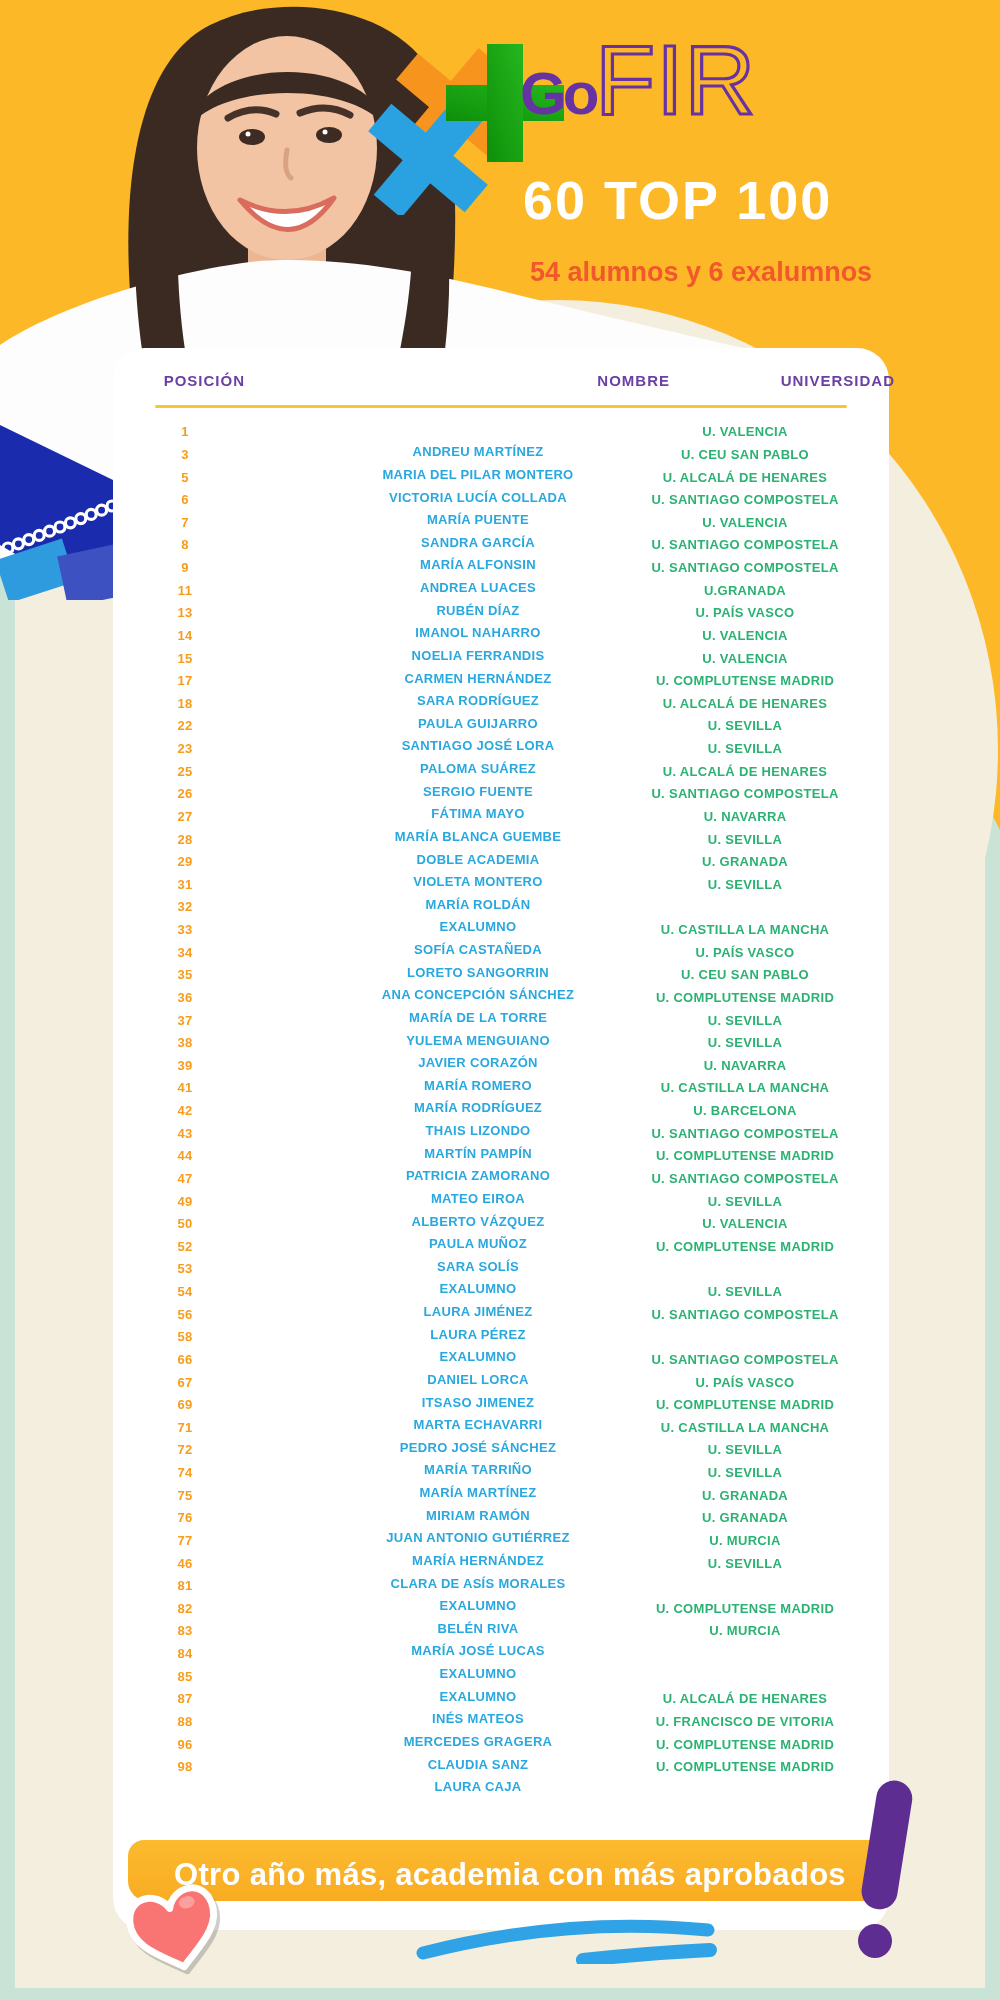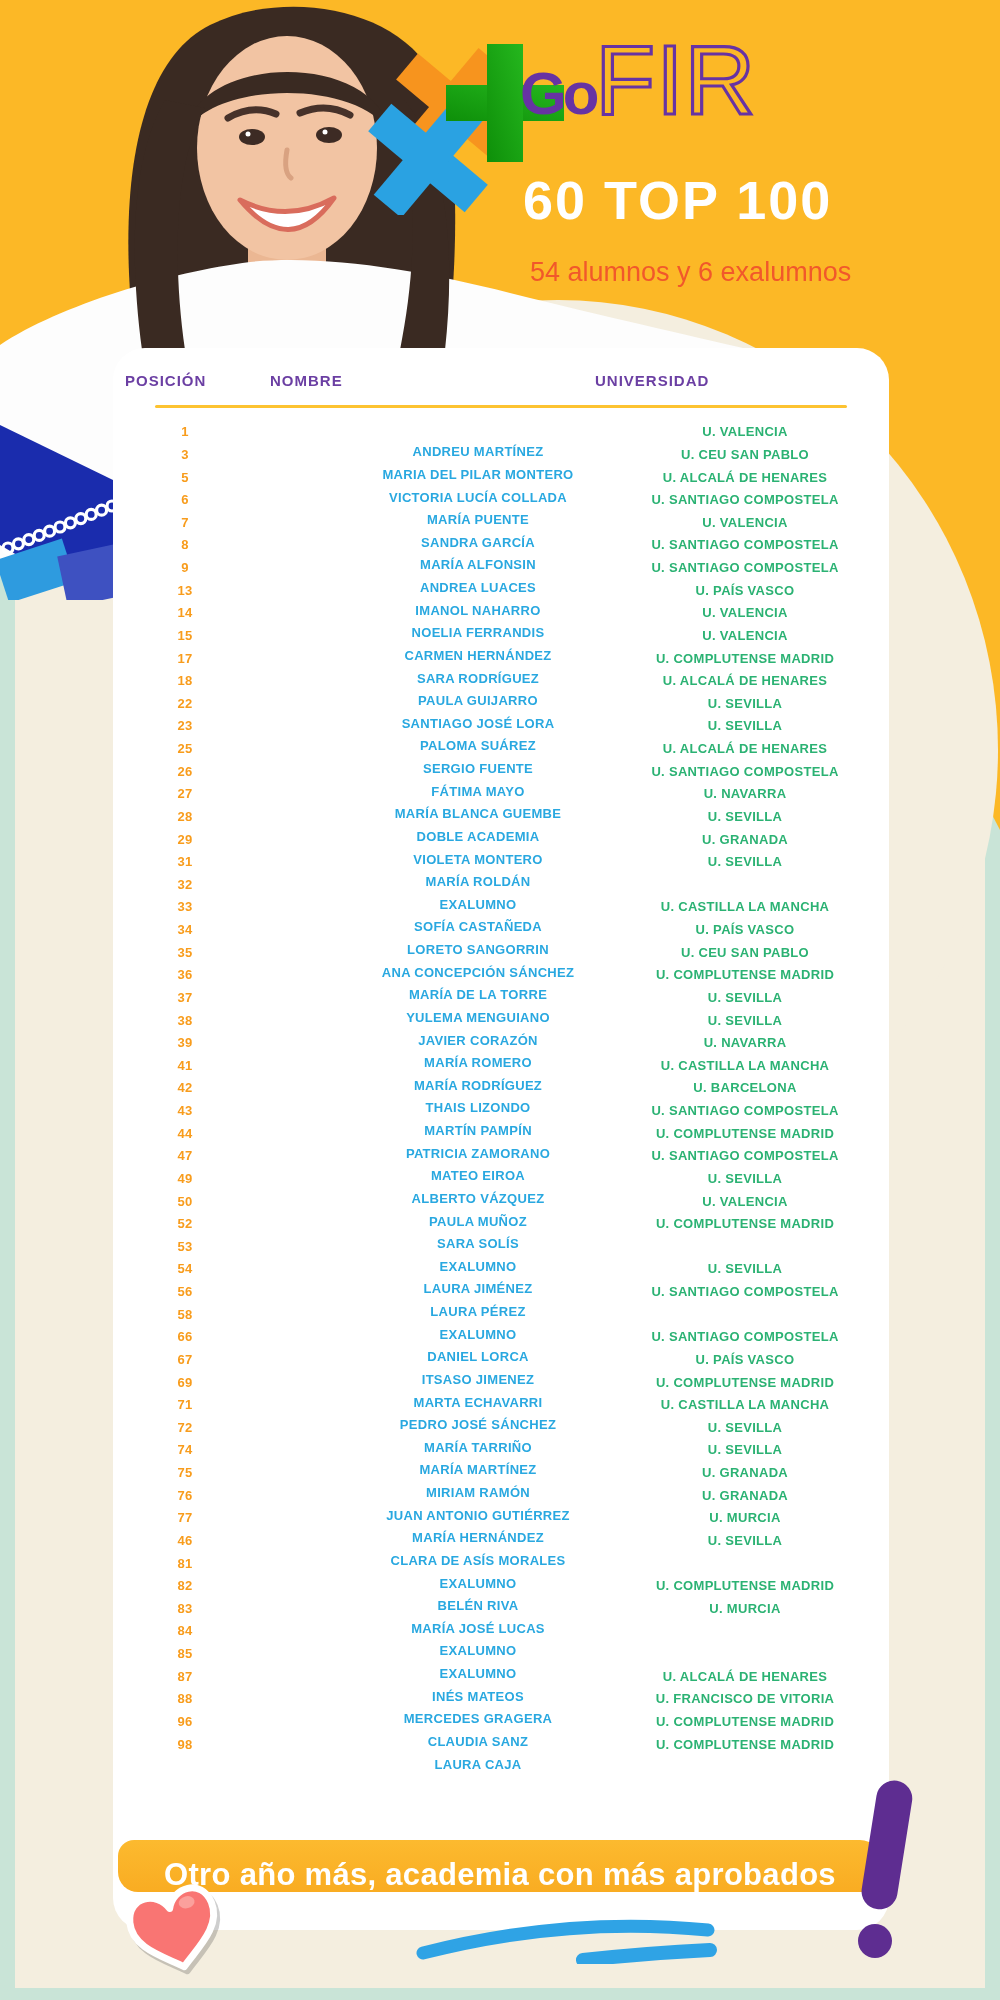--- a/index.html
+++ b/index.html
@@ -13,40 +13,40 @@
   .bg-yellow-diag{left:860px;top:560px;width:140px;height:270px;background:#FCB826;
                   clip-path:polygon(0 0,100% 0,100% 100%);}
   .bg-cream-dome{left:118px;top:300px;width:880px;height:900px;background:#F4EEDF;border-radius:50%;}
 
   
   .logo-text{left:520px;top:28px;line-height:104px;white-space:nowrap;}
   .logo-go{font-size:60px;font-weight:800;color:#6733A3;letter-spacing:-4px;}
   .logo-fir{font-size:98px;font-weight:400;color:transparent;-webkit-text-stroke:3.2px #6733A3;letter-spacing:1px;}
   .title1{left:523px;top:141px;font-size:54px;font-weight:800;color:#FFFFFF;letter-spacing:2px;white-space:nowrap;margin-top:28px;}
   .title2{left:523px;top:196px;font-size:54px;font-weight:800;color:#FFFFFF;letter-spacing:3px;white-space:nowrap;}
-  .subtitle{left:530px;top:257px;font-size:27px;font-weight:400;color:#F1582B;white-space:nowrap;}
+  .subtitle{left:530px;top:257px;font-size:27px;font-weight:700;color:#F1582B;white-space:nowrap;}
 
   
   .card{left:113px;top:348px;width:776px;height:1582px;background:#FFFFFF;border-radius:32px;}
-  .thead span{position:absolute;top:24px;text-align:left;font-size:15px;font-weight:bold;
+  .thead span{position:absolute;top:24px;text-align:right;font-size:15px;font-weight:bold;
               color:#6B3FA3;letter-spacing:1px;white-space:nowrap;}
   .h-pos{left:12px;width:120px;}
   .h-name{left:157px;width:400px;}
   .h-univ{left:482px;width:300px;}
   .underline{position:absolute;left:42px;top:57px;width:692px;height:3px;background:#FDC331;border-radius:2px;}
   .rows{position:absolute;left:0;top:72px;width:776px;}
   .trow{position:relative;height:22.63px;}
   .trow span{position:absolute;top:50%;transform:translateY(-50%);text-align:center;
              font-size:13px;font-weight:bold;letter-spacing:0.3px;white-space:nowrap;}
   .c-pos{left:12px;width:120px;color:#F89C1C;}
   .c-name{left:165px;width:400px;color:#29A8E0;margin-top:20px;}
   .c-univ{left:482px;width:300px;color:#2BB273;}
 
   
-  .banner{left:118px;top:1840px;width:764px;height:52px;background:linear-gradient(180deg,#FCBA2F,#F9AC22);
+  .banner{left:128px;top:1840px;width:764px;height:61px;background:linear-gradient(180deg,#FCBA2F,#F9AC22);
           border-radius:16px 22px 14px 20px;}
   .banner-text{width:100%;text-align:center;line-height:70px;font-size:31px;font-weight:800;
                color:#FFFFFF;letter-spacing:0.3px;white-space:nowrap;}
   .heart-svg{filter:drop-shadow(3px 4px 0 rgba(60,60,60,0.25));}
 </style>
 </head>
 <body>
 
 <div class="page">
 
@@ -157,20 +157,25 @@
           <span class="c-pos">8</span>
           <span class="c-name">MARÍA ALFONSIN</span>
           <span class="c-univ">U. SANTIAGO COMPOSTELA</span>
         </div>
         <div class="trow">
           <span class="c-pos">9</span>
           <span class="c-name">ANDREA LUACES</span>
           <span class="c-univ">U. SANTIAGO COMPOSTELA</span>
         </div>
         <div class="trow">
+          <span class="c-pos">11</span>
+          <span class="c-name">RUBÉN DÍAZ</span>
+          <span class="c-univ">U.GRANADA</span>
+        </div>
+        <div class="trow">
           <span class="c-pos">13</span>
           <span class="c-name">IMANOL NAHARRO</span>
           <span class="c-univ">U. PAÍS VASCO</span>
         </div>
         <div class="trow">
           <span class="c-pos">14</span>
           <span class="c-name">NOELIA FERRANDIS</span>
           <span class="c-univ">U. VALENCIA</span>
         </div>
         <div class="trow">

